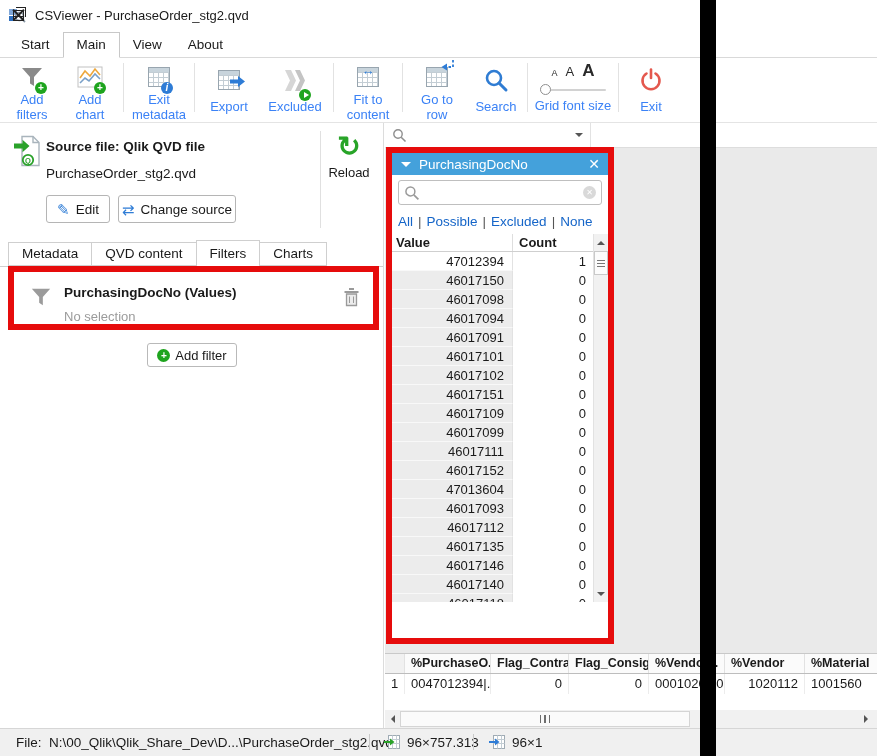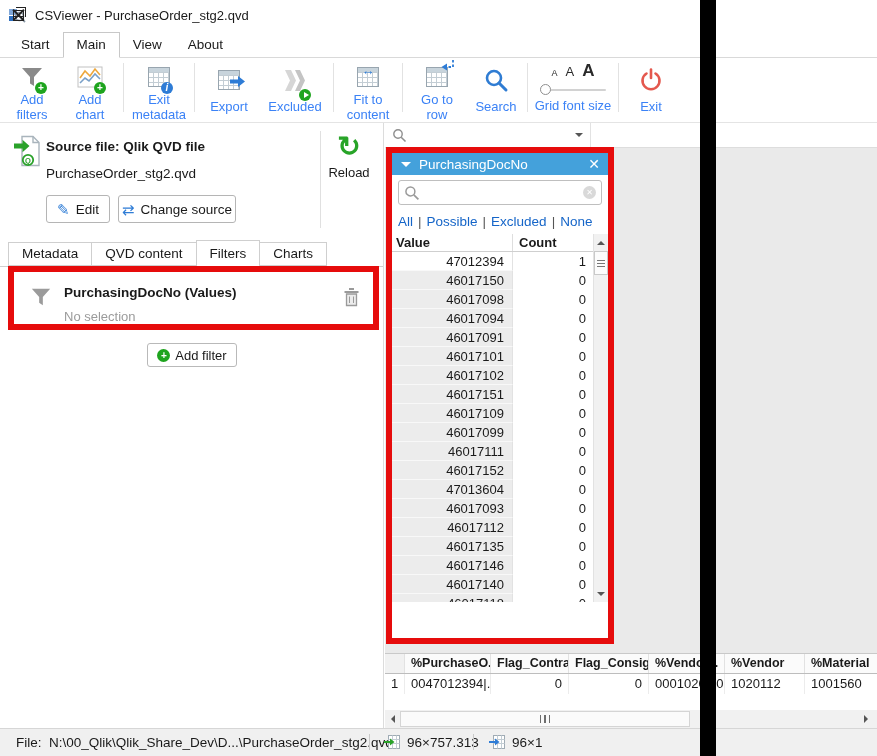--- a/index.html
+++ b/index.html
@@ -487,21 +487,21 @@
         <div class="bhc" style="flex: 0 0 76px;">%Vendor...</div>
         <div class="bhc" style="flex: 0 0 80px;">%Vendor</div>
         <div class="bhc" style="flex: 0 0 110px;">%Material</div>
       </div>
     <div class="btr">
         <div class="bdc" style="flex: 0 0 20px; text-align: center;">1</div>
         <div class="bdc" style="flex: 0 0 86px; text-align: left;">0047012394|...</div>
         <div class="bdc" style="flex: 0 0 78px; text-align: right;">0</div>
         <div class="bdc" style="flex: 0 0 80px; text-align: right;">0</div>
         <div class="bdc" style="flex: 0 0 76px; text-align: left;">00010201|0</div>
-        <div class="bdc" style="flex: 0 0 80px; ">1020112</div>
+        <div class="bdc" style="flex: 0 0 80px; text-align: right;">1020112</div>
         <div class="bdc" style="flex: 0 0 110px; text-align: left;">1001560</div>
       </div>
   </div>
 
   <div class="hscroll">
     <div class="harrow" style="left:0">
         <div class="tri-l"></div>
       </div>
     <div class="hthumb">
       <div class="hgrip"></div>

